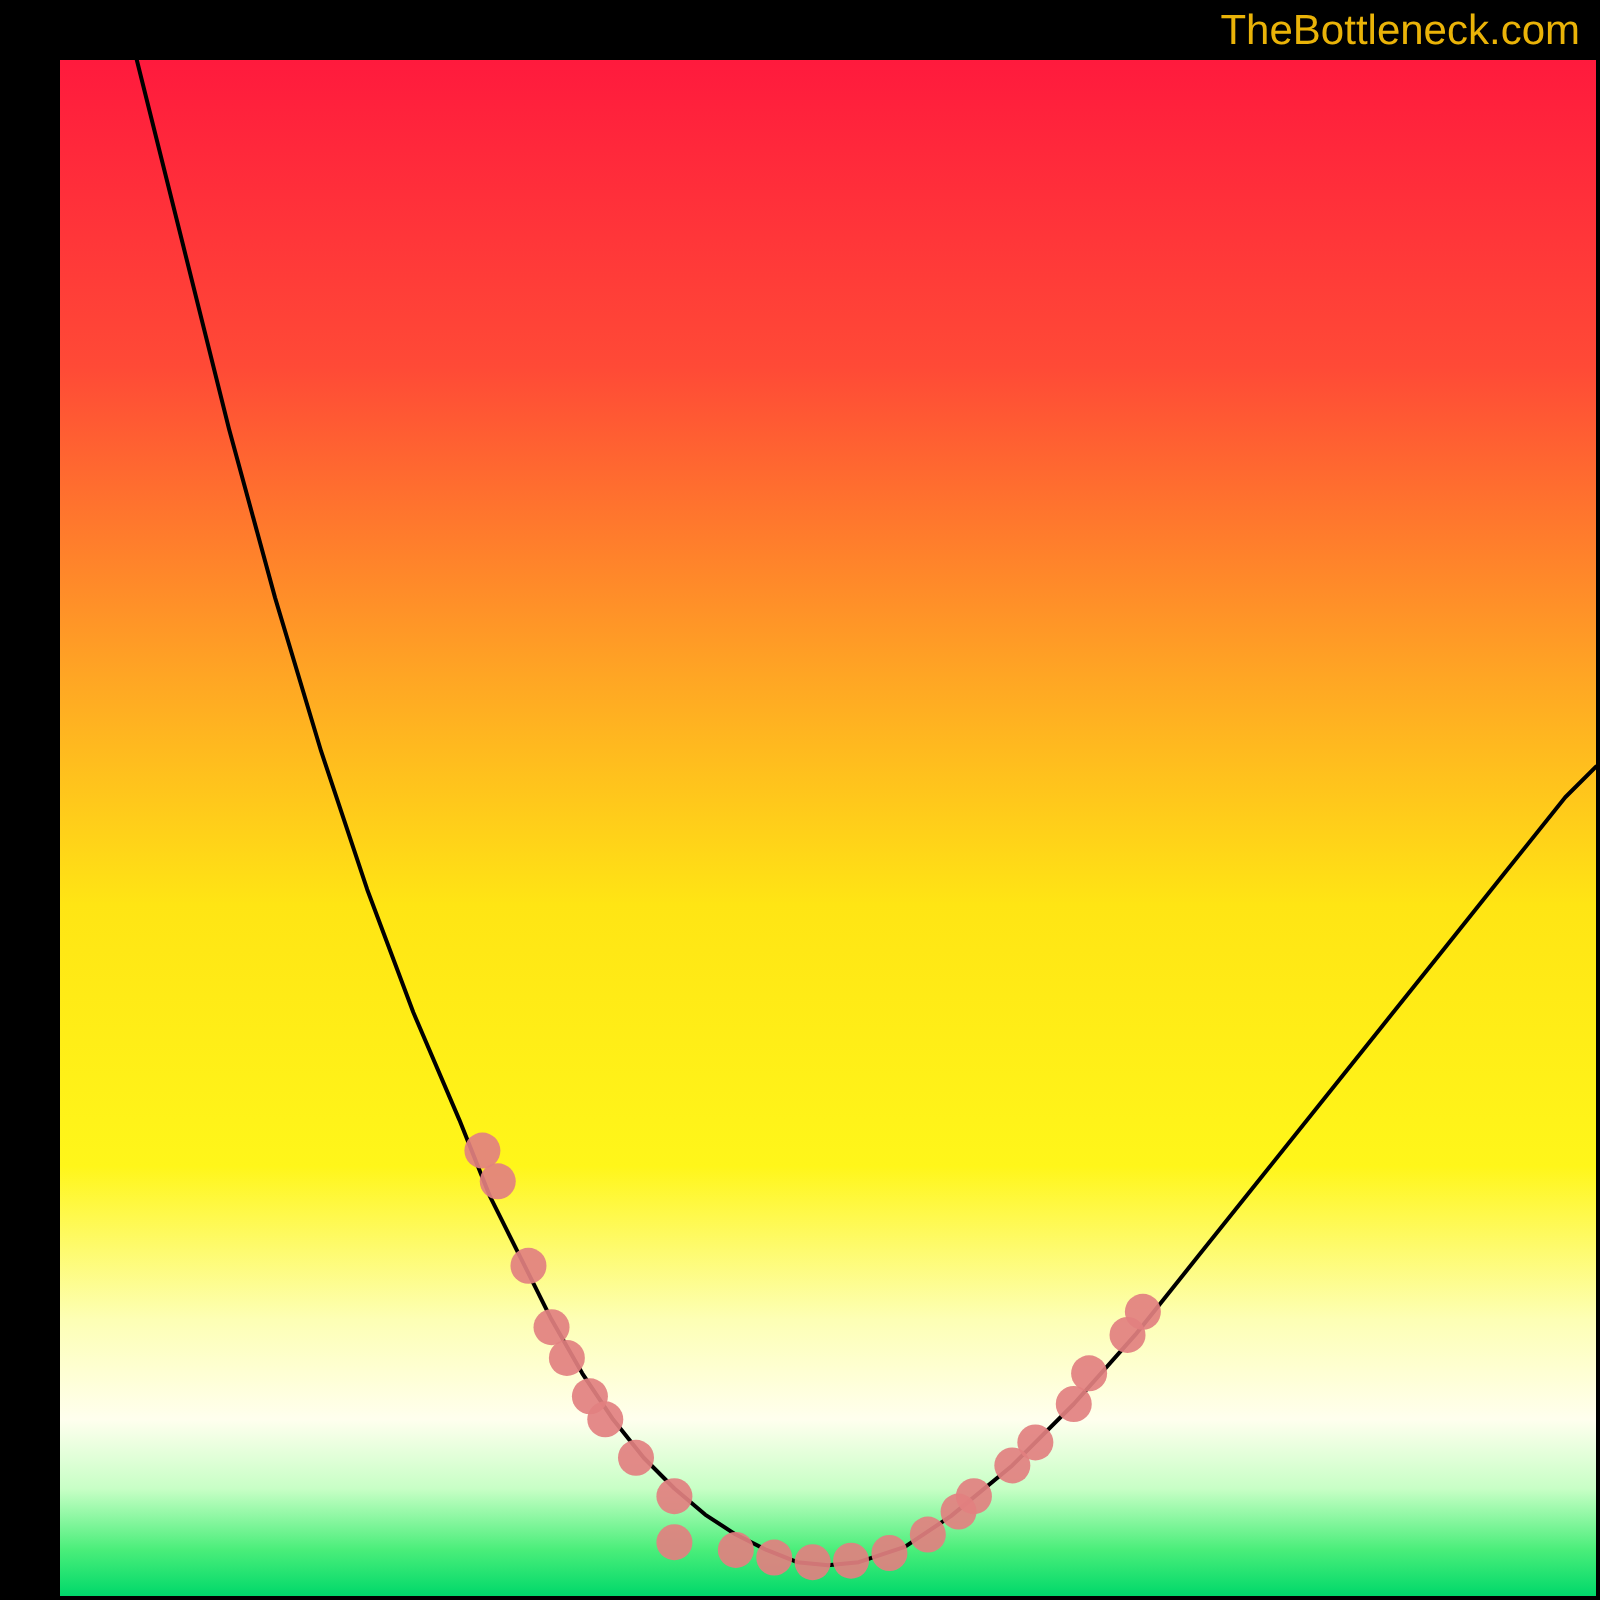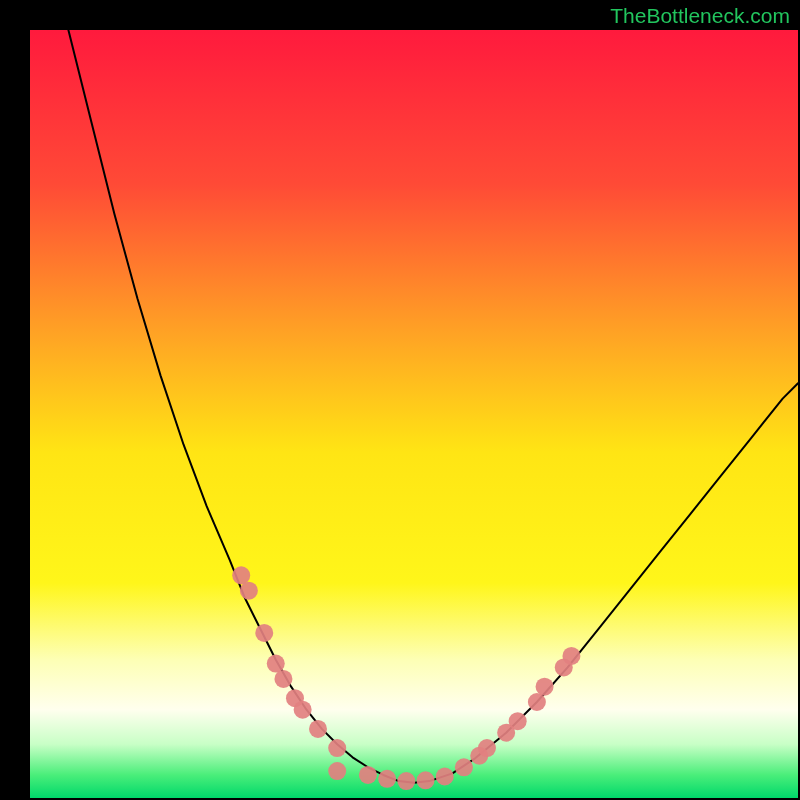--- a/index.html
+++ b/index.html
@@ -13,21 +13,21 @@
   }
   .container {
     position: relative;
     width: 800px;
     height: 800px;
   }
   .watermark {
     position: absolute;
     top: 4px;
     right: 10px;
-    color: #22c55e;
+    color: #eab308;
     font-size: 21px;
     font-weight: 400;
     letter-spacing: 0px;
     z-index: 10;
   }
   .plot-area {
     position: absolute;
     left: 30px;
     top: 30px;
     width: 768px;

